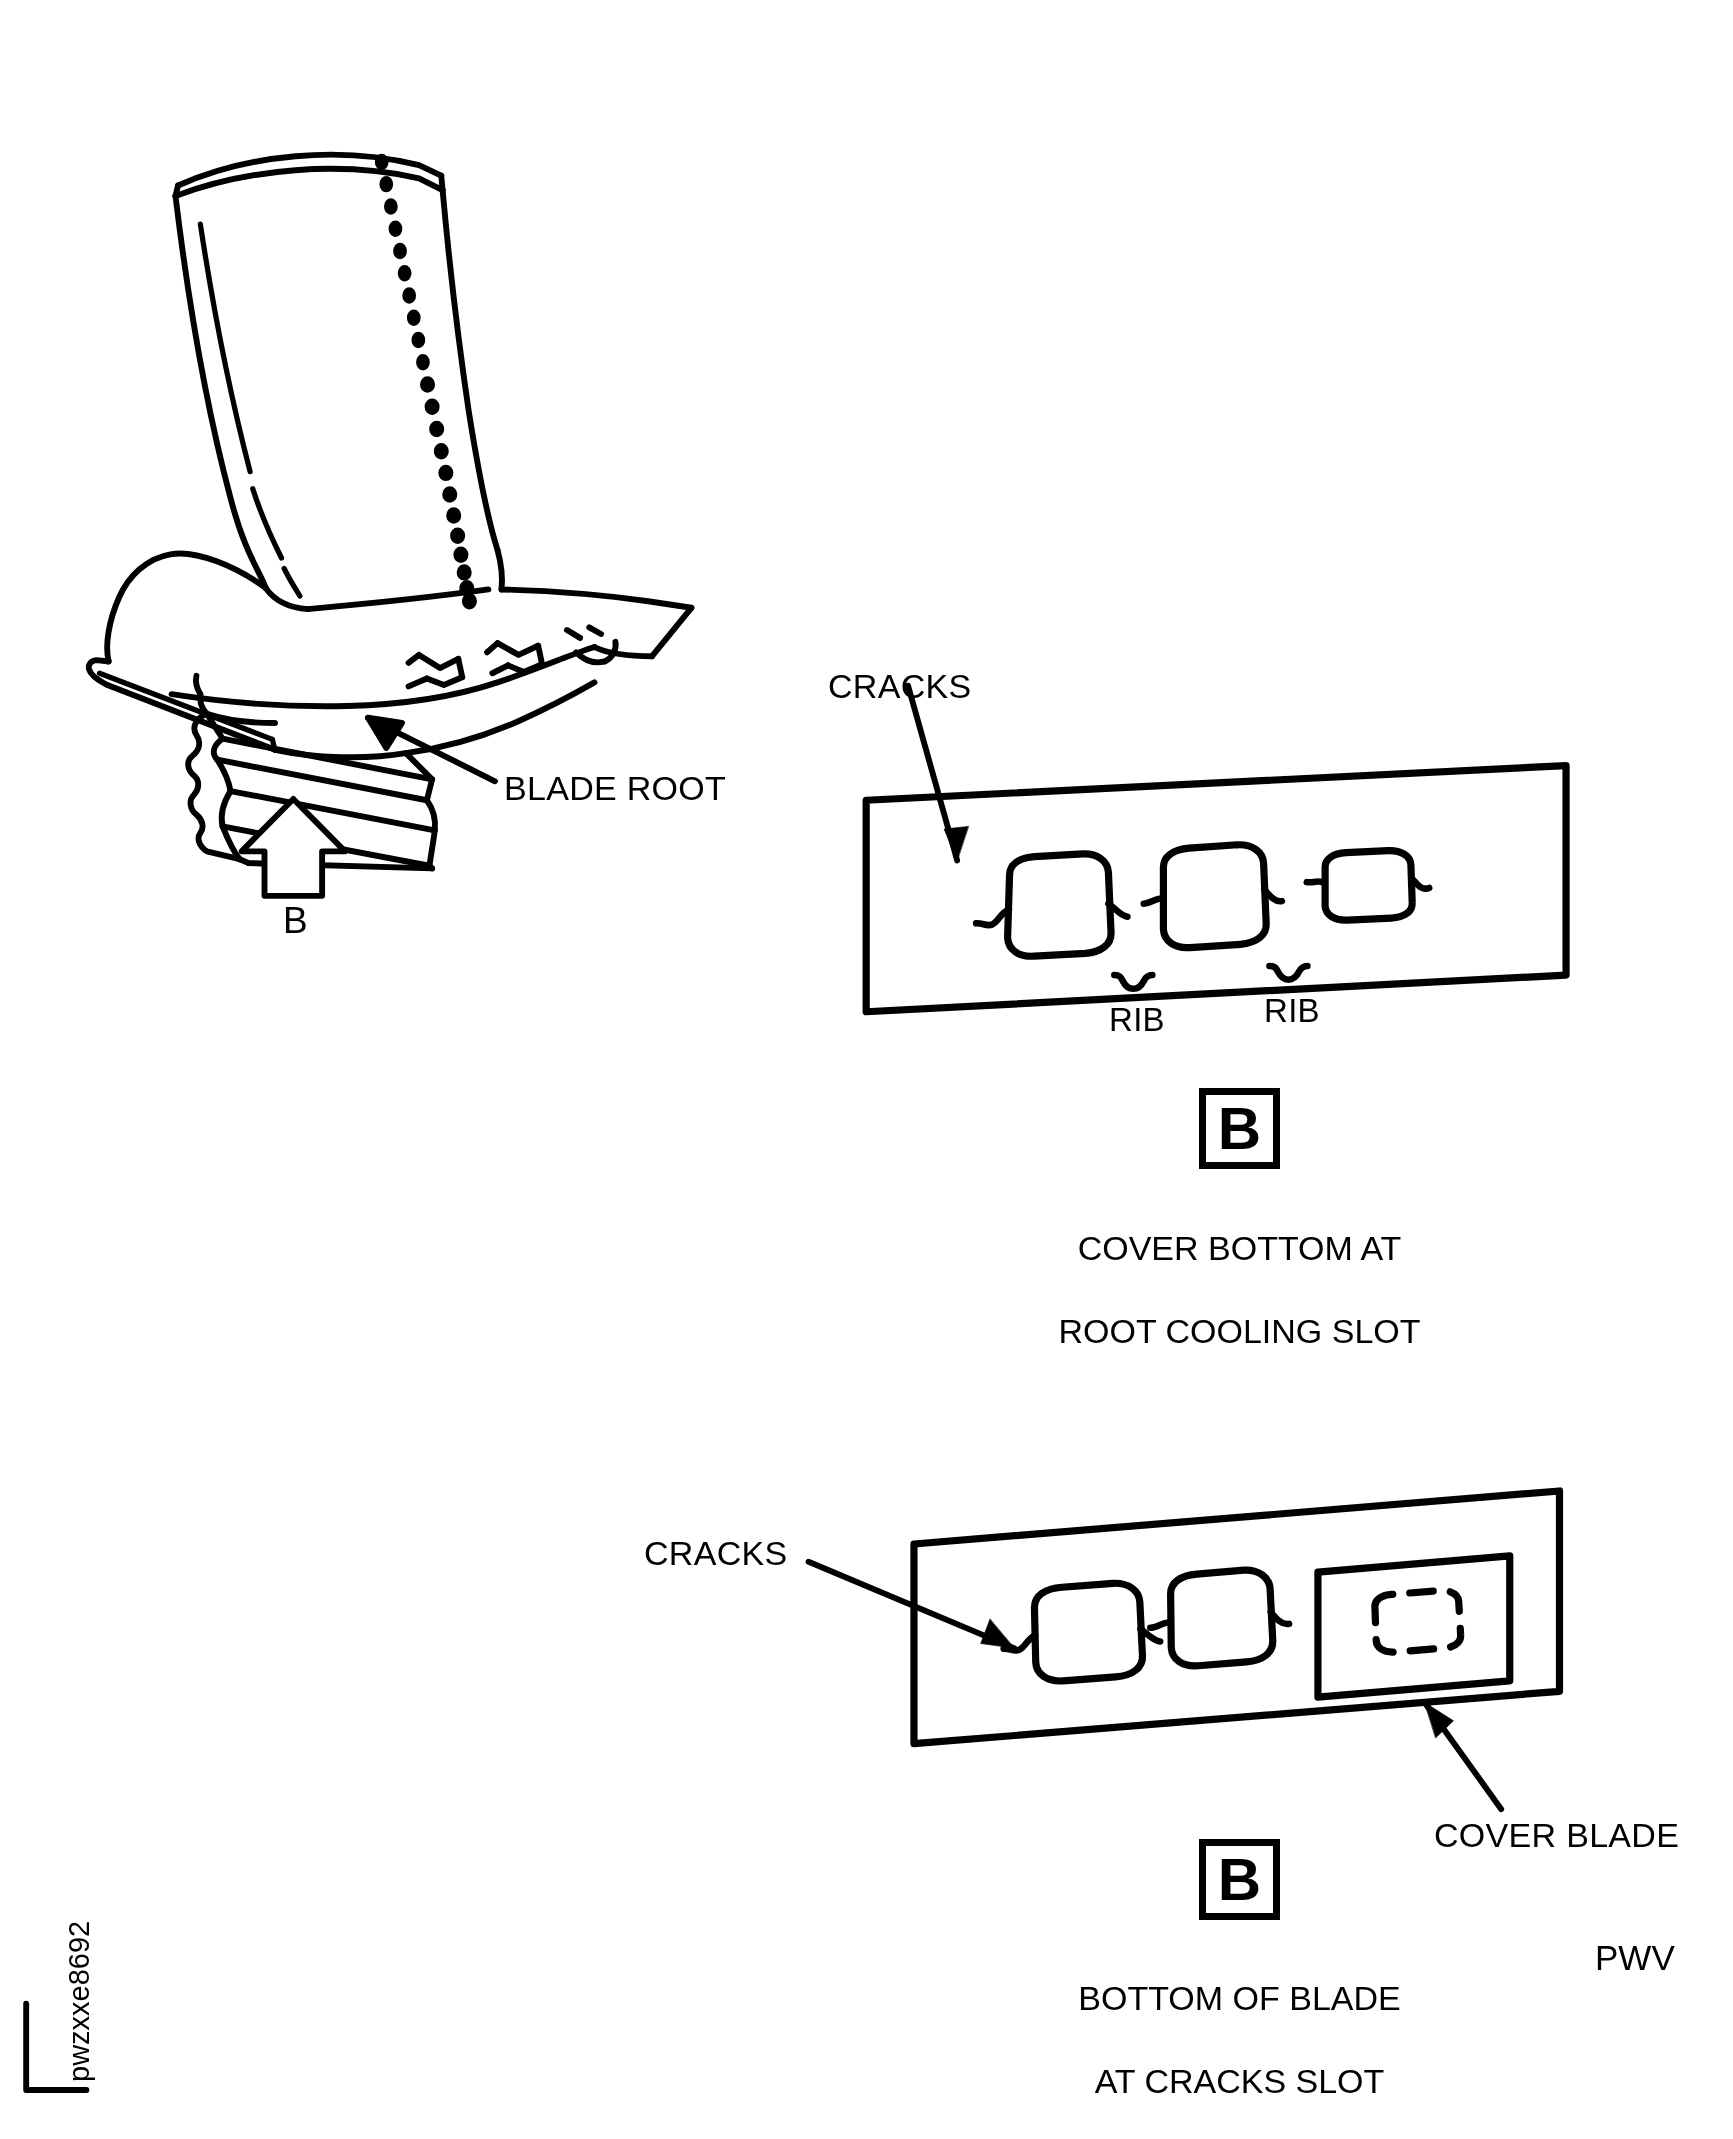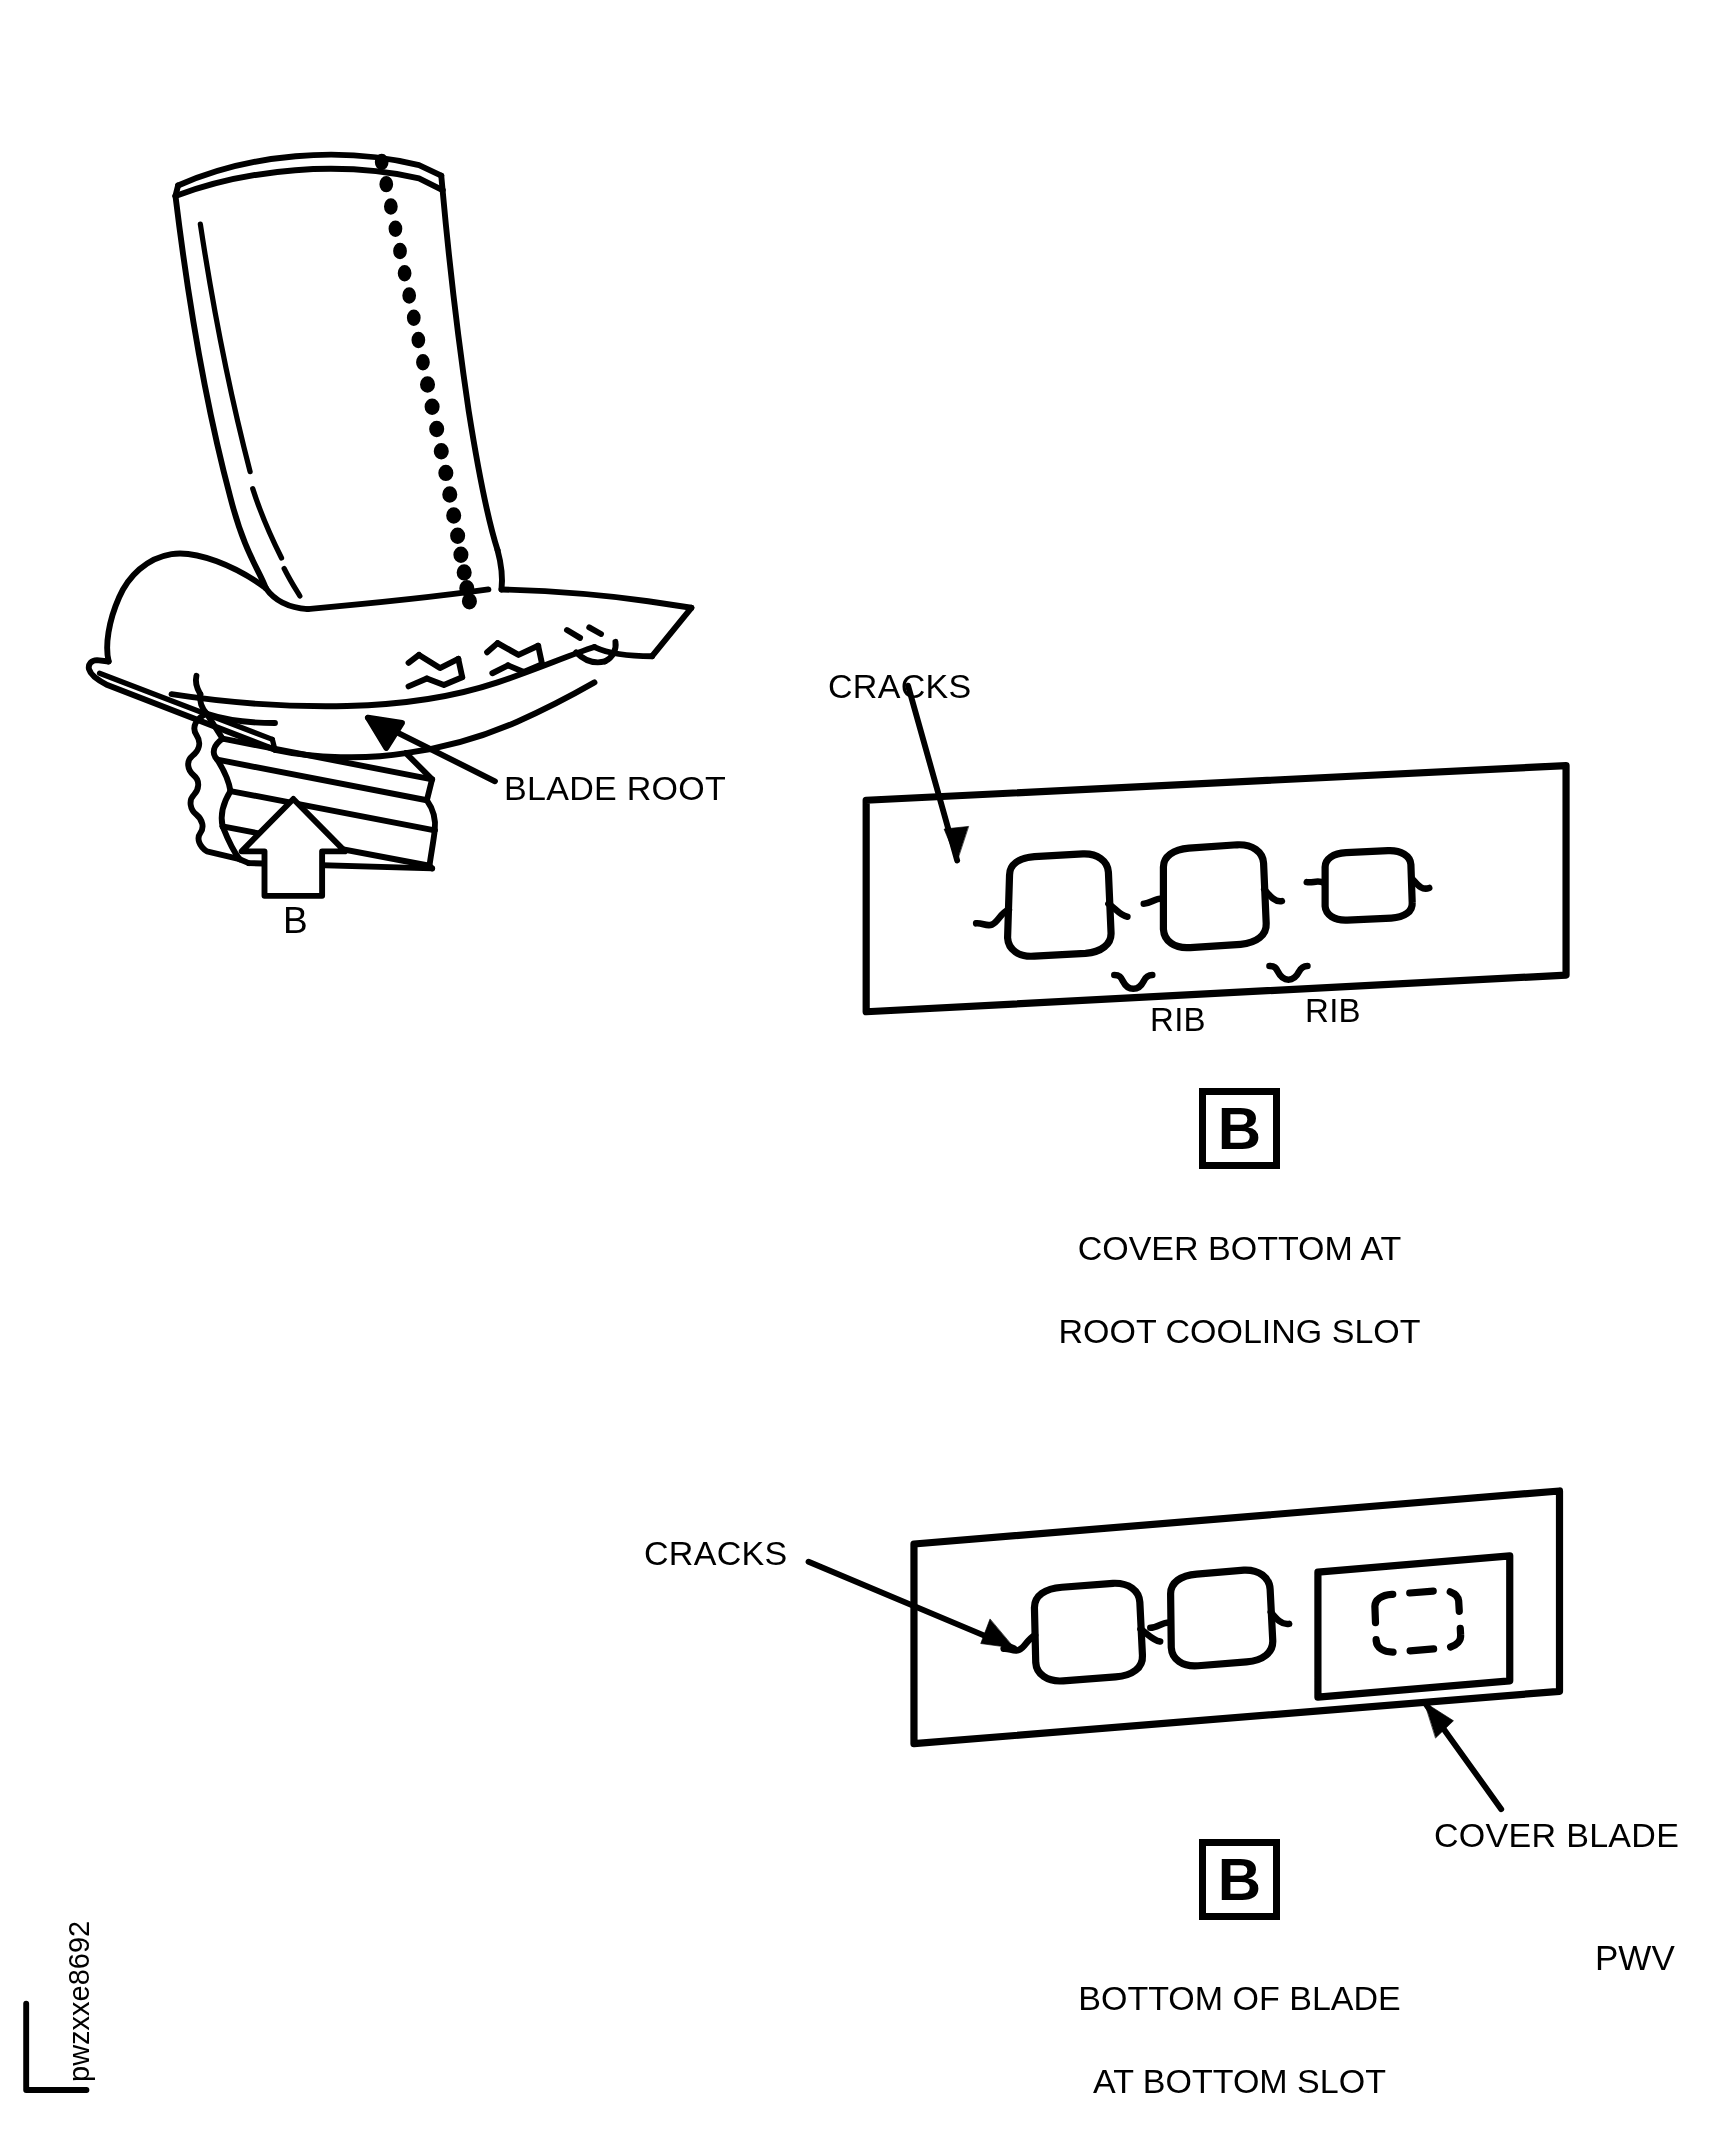--- a/index.html
+++ b/index.html
@@ -27,21 +27,21 @@
   }
   .lbl {
     position: absolute;
     font-family: "Liberation Sans", sans-serif;
     color: #000000;
     white-space: nowrap;
     letter-spacing: 0.3px;
     line-height: 1.0;
   }
   .lbl-main { font-size: 34px; }
-  .lbl-rib  { font-size: 33px; margin-left: 41px; }
+  .lbl-rib  { font-size: 33px; }
   .lbl-arrow-letter { font-size: 37px; }
   .vert-id {
     position: absolute;
     font-size: 29px;
     font-family: "Liberation Sans", sans-serif;
     color: #000000;
     transform: rotate(-90deg);
     transform-origin: left top;
     white-space: nowrap;
   }
@@ -325,21 +325,21 @@
   <div class="lbl lbl-main" style="left:644px; top:1536px;">CRACKS</div>
 
   <div class="lbl lbl-main" style="left:1434px; top:1818px;">COVER BLADE</div>
 
   <div class="bbox" style="left:1199px; top:1839px; width:81px; height:81px;">
     <span>B</span>
   </div>
 
   <div class="cap-block" style="left:912px; top:1937px; width:655px;">
     <div>BOTTOM OF BLADE</div>
-    <div>AT BOTTOM SLOT</div>
+    <div>AT CRACKS SLOT</div>
   </div>
 
   <div class="vert-id" style="left:63px; top:2082px;">pwzxxe8692</div>
 
   <div class="sheet-code" style="left:1595px; top:1938px;">PWV</div>
 
 </div>
 
 
 </body></html>

